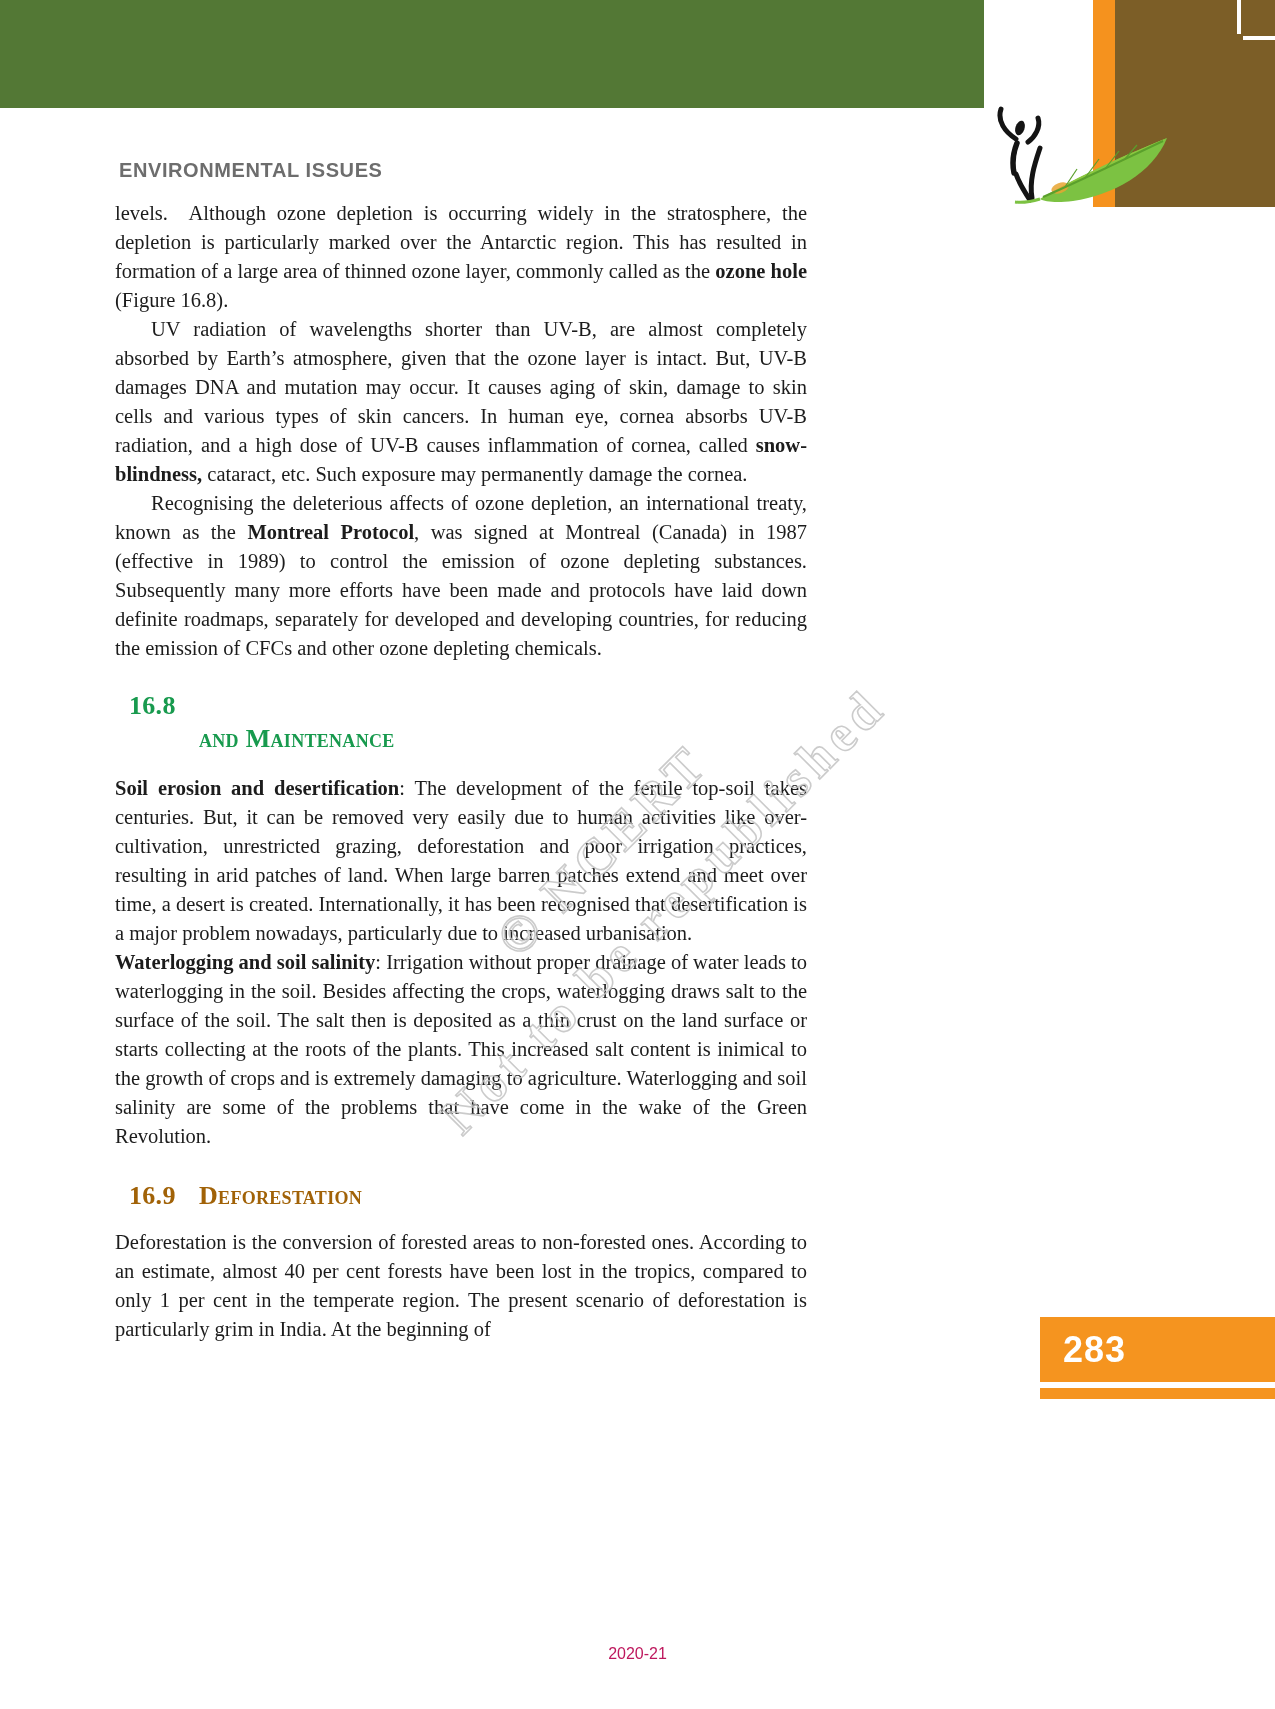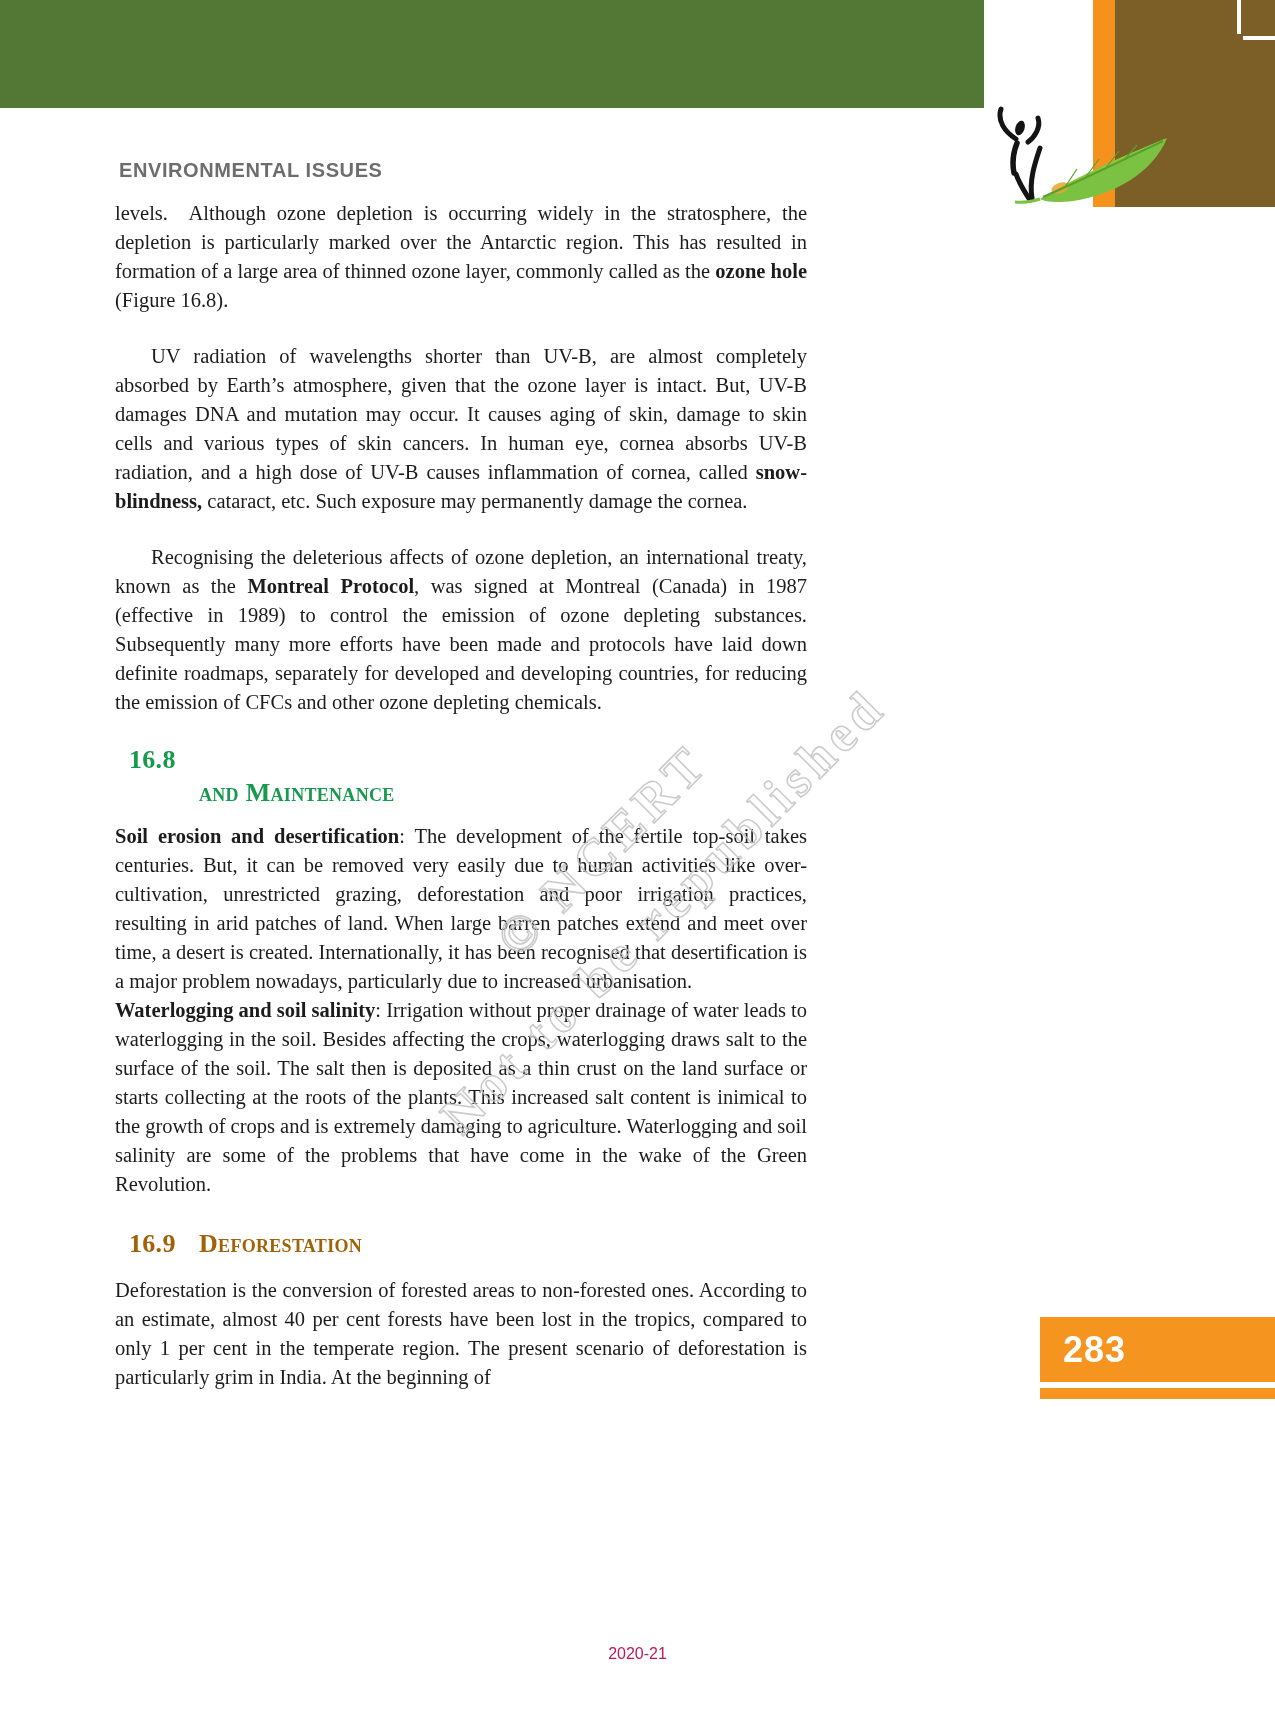--- a/index.html
+++ b/index.html
@@ -15,25 +15,25 @@
   .logo{position:absolute;left:985px;top:95px;width:200px;height:115px;z-index:3;}
 
   .header-label{position:absolute;left:119px;top:159px;
         font-family:"Liberation Sans",sans-serif;font-weight:700;font-size:20px;
         letter-spacing:.6px;color:#6d6d6d;}
 
   
   .content{position:absolute;left:115px;top:199px;width:692px;
         font-size:20.5px;line-height:29px;color:#1c1c1c;text-align:justify;}
   .content p{margin:0;}
-  p.indent{text-indent:36px;margin-top:27px;}
+  p.indent{text-indent:36px;}
   p.lead{}
   b{font-weight:700;}
 
-  h2,h3{display:flex;align-items:baseline;font-weight:700;margin:26px 0 13px;padding-left:14px;
+  h2,h3{display:flex;align-items:baseline;font-weight:700;margin:26px 0 19px;padding-left:14px;
         font-size:26px;line-height:33px;letter-spacing:.3px;}
   .h-num{flex:none;width:70px;font-size:26px;}
   .h-title{font-variant:small-caps;font-size:26px;}
   h3{margin:28px 0 16px;}
 
   
   .watermark{position:absolute;left:313px;top:795px;width:640px;text-align:center;
         transform:rotate(-45deg);font-family:"Liberation Serif",serif;font-weight:700;
         font-size:52px;line-height:86px;letter-spacing:6px;white-space:nowrap;
         color:transparent;-webkit-text-stroke:1.6px #c3c3c3;opacity:.85;

